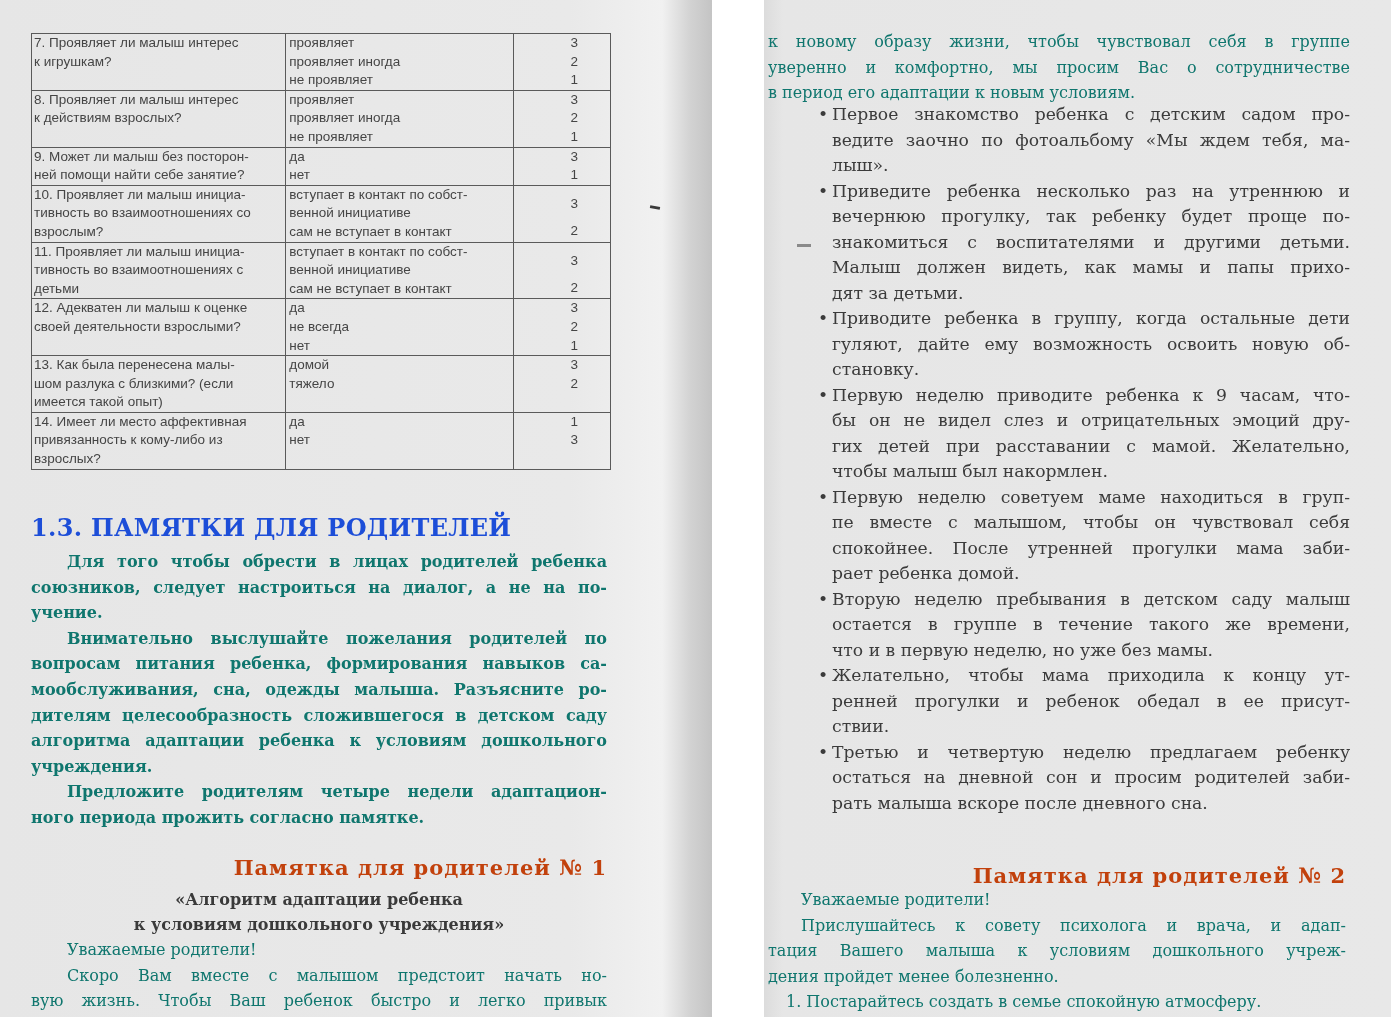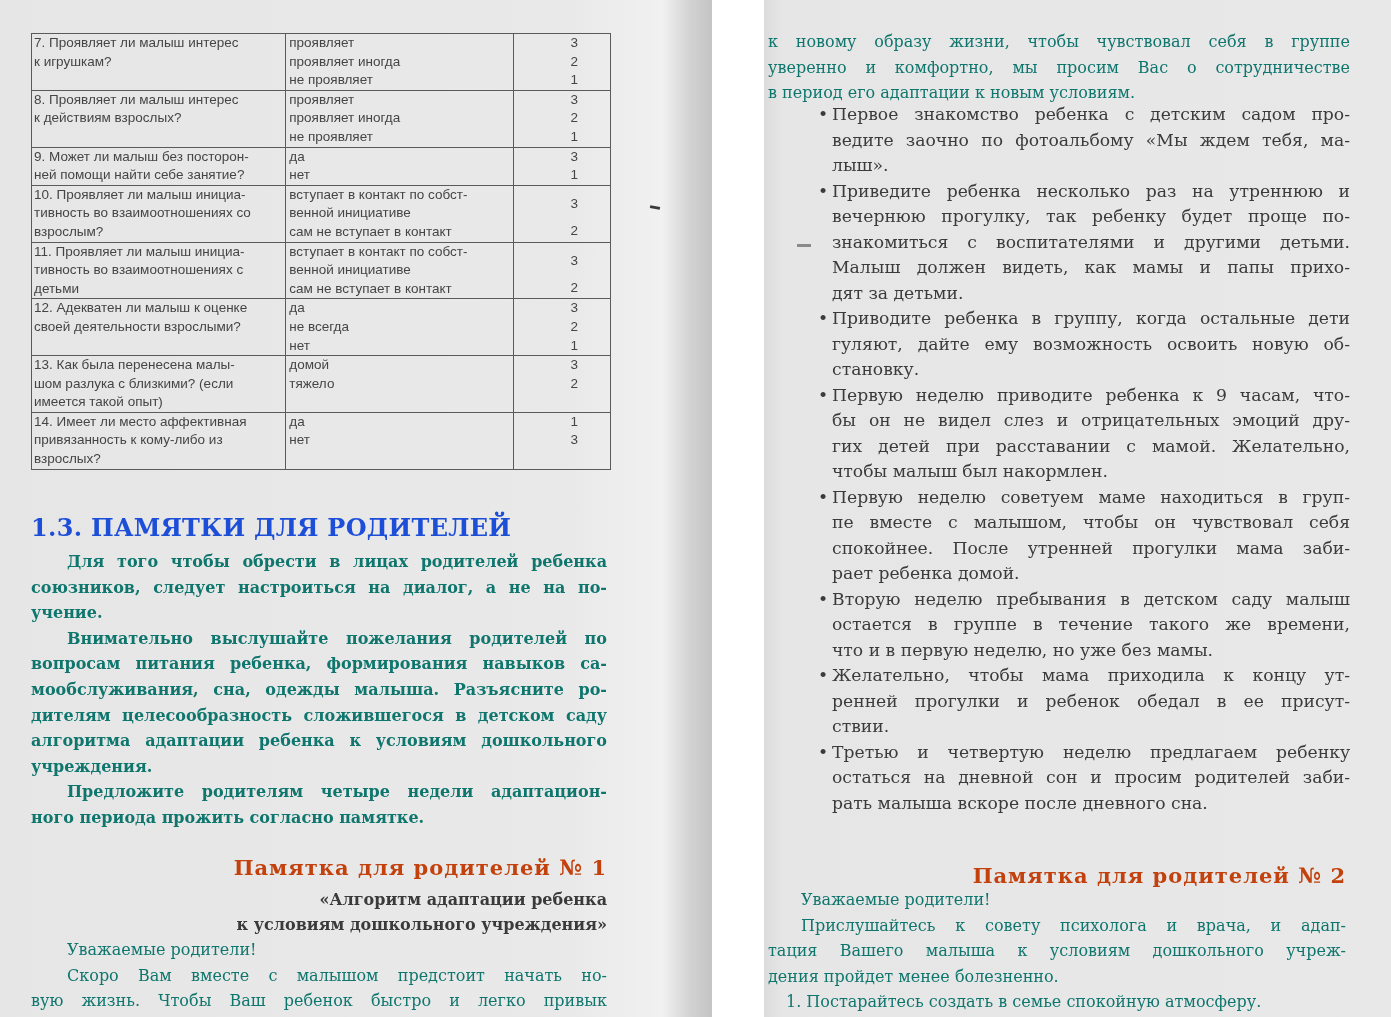--- a/index.html
+++ b/index.html
@@ -29,21 +29,21 @@
     .q-table td { border: 1.5px solid #5a5a5a; vertical-align: top; padding: 0 2px; }
     .q-table td.c-q { width: 258px; margin-top: 12px; }
     .q-table td.c-a { width: 233px; padding-left: 3px; }
     .q-table td.c-s { width: 77px; text-align: right; padding-right: 32px; }
     .ans-line, .score-line { display: block; white-space: nowrap; }
 
     
     .txt { position: absolute; font-size: 16px; line-height: 25.6px; color: #0f766e; text-align: justify; }
     .h-section { position: absolute; font-weight: bold; font-size: 24px; color: #1d4ed8; text-align: left; letter-spacing: 0.3px; }
     .h-memo { position: absolute; font-weight: bold; font-size: 21px; color: #c2410c; text-align: right; letter-spacing: 1px; }
-    .h-sub { position: absolute; font-weight: bold; font-size: 16px; color: #3a3a3a; text-align: right; line-height: 25px; }
+    .h-sub { position: absolute; font-weight: bold; font-size: 16px; color: #3a3a3a; text-align: center; line-height: 25px; }
     .para { text-indent: 36px; margin: 0; font-weight: bold; }
     .ln { display: block; white-space: nowrap; text-align-last: justify; }
     .ln.last { text-align-last: left; }
     .bullets { position: absolute; left: 818px; top: 102px; width: 532px; font-size: 17.2px; line-height: 25.5px; color: #3b3b3b; }
     .bullet { position: relative; padding-left: 14px; margin: 0; }
     .bullet .dot { position: absolute; left: 0; top: 0; }
     .speck { position: absolute; background: #3a3a3a; }
   </style>
 </head>
 <body>

